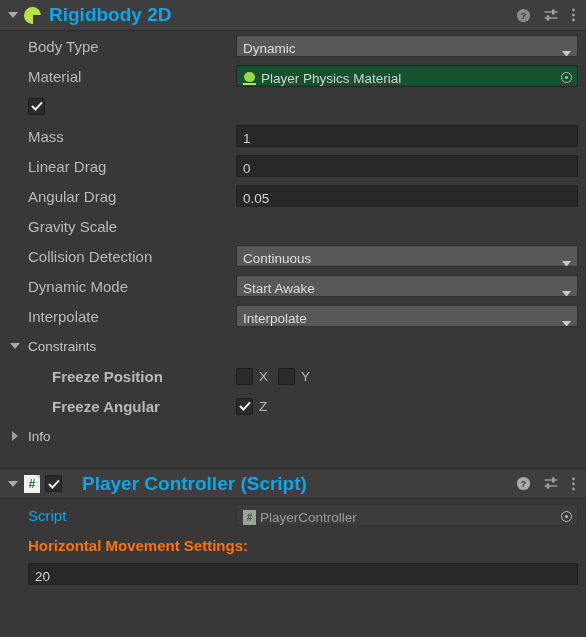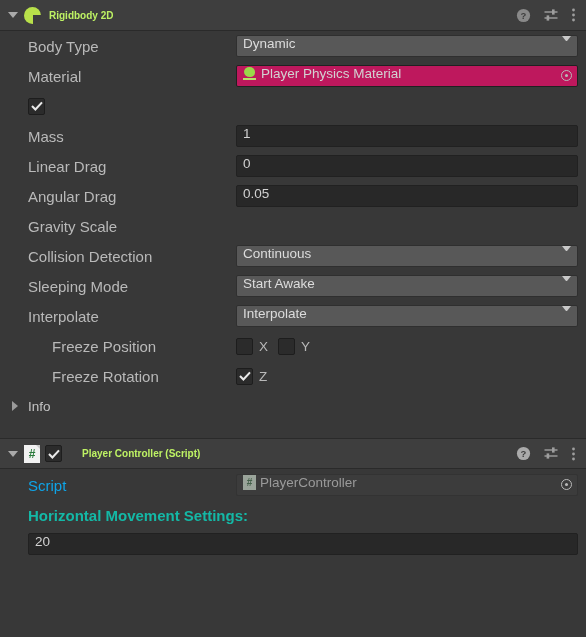--- a/index.html
+++ b/index.html
@@ -63,21 +63,21 @@
     border-width: 0 4px 4px 0; border-style: solid;
     border-color: transparent #c9c9c9 transparent transparent;
   }
   .hdr-check {
     width: 17px; height: 17px; flex: 0 0 17px;
     background: #2b2b2b; border: 1px solid #1e1e1e; border-radius: 2px;
     margin-right: 8px;
     display: flex; align-items: center; justify-content: center;
   }
   .hdr-title {
-    font-weight: bold; color: #bef264; font-size: 10px;
+    font-weight: bold; color: #0ea5e9; font-size: 19px;
     margin-left: 4px; white-space: nowrap;
   }
   .hdr-spacer { flex: 1 1 auto; }
   .hdr-icons { display: flex; align-items: center; gap: 12px; }
   .ico { opacity: .82; display: block; }
 
   
   .row {
     height: 30px;
     display: flex;
@@ -85,47 +85,47 @@
     padding-left: 28px;
     padding-right: 8px;
   }
   .row.indent2 { padding-left: 52px; }
   .row.foldrow { padding-left: 8px; }
   .label {
     width: 208px; flex: 0 0 208px;
     color: #b9b9b9; font-size: 15px;
     white-space: nowrap; overflow: hidden;
   }
-  .row.indent2 .label { width: 184px; flex: 0 0 184px; }
+  .row.indent2 .label { width: 184px; flex: 0 0 184px; font-weight: bold; }
   .label.dim { color: #0ea5e9; }
-  .label.bold { color: #14b8a6; font-weight: bold; width: auto; flex: none; }
+  .label.bold { color: #f97316; font-weight: bold; width: auto; flex: none; }
   .fold-label { color: #c4c4c4; font-size: 13.5px; margin-left: 4px; }
 
   
   .field {
     flex: 1 1 auto; height: 22px;
-    display: flex; align-items: flex-start;
+    display: flex; align-items: flex-end;
     border-radius: 2px;
     padding: 0 6px;
     font-size: 13.5px;
     overflow: hidden;
   }
   .dropdown {
     background: #585858;
     border: 1px solid #2f2f2f;
     color: #dcdcdc;
     justify-content: space-between;
   }
   .textfield {
     background: #282828;
     border: 1px solid #212121;
     color: #d2d2d2;
   }
   .objectfield {
-    background: #be185d;
+    background: #14532d;
     border: 1px solid #212121;
     color: #d2d2d2;
     justify-content: space-between;
     padding-right: 2px;
   }
   .objectfield.disabled { background: #3c3c3c; border-color: #333; color: #9a9a9a; }
   .obj-left { display: flex; align-items: center; gap: 4px; overflow: hidden; }
   .mat-ico {
     width: 14px; height: 14px; flex: 0 0 14px;
     position: relative;
@@ -278,48 +278,54 @@
 
   <div class="row">
     <div class="label">Collision Detection</div>
     <div class="field dropdown">
       <span>Continuous</span>
       <span class="dd-arrow"></span>
     </div>
   </div>
 
   <div class="row">
-    <div class="label">Sleeping Mode</div>
+    <div class="label">Dynamic Mode</div>
     <div class="field dropdown">
       <span>Start Awake</span>
       <span class="dd-arrow"></span>
     </div>
   </div>
 
   <div class="row">
     <div class="label">Interpolate</div>
     <div class="field dropdown">
       <span>Interpolate</span>
       <span class="dd-arrow"></span>
     </div>
   </div>
 
+  <div class="row foldrow">
+    <div class="foldout">
+      <div class="tri-down"></div>
+    </div>
+    <div class="fold-label">Constraints</div>
+  </div>
 
   <div class="row indent2">
     <div class="label">Freeze Position</div>
     <div class="cb-group">
       <div class="cbox"></div>
       <span class="axis">X</span>
       <div class="cbox"></div>
       <span class="axis">Y</span>
     </div>
   </div>
 
   <div class="row indent2">
-    <div class="label">Freeze Rotation</div>
+    <div class="label">Freeze Angular</div>
     <div class="cb-group">
       <div class="cbox">
         <svg class="check-glyph" width="12" height="10" viewBox="0 0 12 10">
           <path d="M1 5 L4.4 8.4 L11 1.4" stroke="#e8e8e8" stroke-width="2.1" fill="none"></path>
         </svg>
       </div>
       <span class="axis">Z</span>
     </div>
   </div>
 

